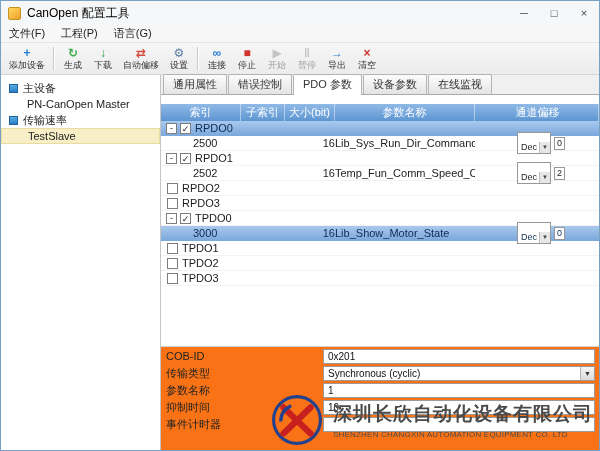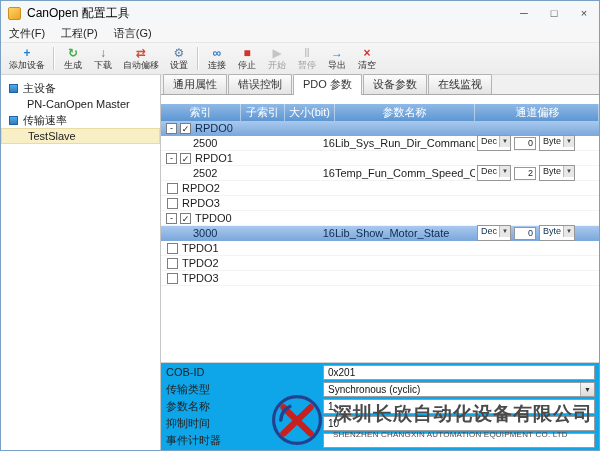--- a/index.html
+++ b/index.html
@@ -57,27 +57,27 @@
   .c4{width:140px;flex:0 0 auto;overflow:hidden;white-space:nowrap;}
   .c5{flex:1;display:flex;align-items:center;gap:3px;padding-left:2px;min-width:0;}
   .trow{display:flex;height:15px;font-size:11px;color:#1c1c1c;align-items:center;border-bottom:1px solid #f3f3f3;}
   .trow.sel{background:linear-gradient(#a9c9ee,#7da9dc);color:#0d2c52;border-bottom-color:#7da9dc;}
   .trow .c1{display:flex;align-items:center;}
   .expander{width:11px;height:11px;flex:0 0 auto;border:1px solid #7d7d7d;background:#fff;color:#222;font-size:9px;line-height:9px;text-align:center;margin:0 3px 0 5px;}
   .cb{width:11px;height:11px;flex:0 0 auto;border:1px solid #7d7d7d;background:#fff;color:#222;font-size:9px;line-height:10px;text-align:center;margin-right:4px;}
   .trow.nochild .cb{margin-left:6px;}
   .glabel{font-size:11px;white-space:nowrap;}
   .pindex{padding-left:32px;font-size:11px;}
-  .mini-select{display:inline-flex;align-items:flex-start;height:16px;border:1px solid #979797;background:#fff;font-size:9px;line-height:11px;}
+  .mini-select{display:inline-flex;align-items:flex-end;height:22px;border:1px solid #979797;background:#fff;font-size:9px;line-height:11px;margin-left:40px;}
   .mini-select i{font-style:normal;padding:0 2px 0 3px;display:flex;align-items:center;}
   .mini-select .arr{font-size:6px;background:#e7e7e7;border-left:1px solid #b9b9b9;display:flex;align-items:center;padding:0 2px;color:#444;}
   .mini-input{width:22px;height:13px;border:1px solid #979797;background:#fff;font-size:9px;line-height:11px;text-align:right;padding:0 2px;}
 
   
-  .form-area{flex:0 0 auto;height:88px;background:#0ea5e9;border-top:1px solid #d2d2d2;padding-top:1px;}
+  .form-area{flex:0 0 auto;height:104px;background:#f97316;border-top:1px solid #d2d2d2;padding-top:1px;}
   .frow{display:flex;height:16px;margin-bottom:1px;align-items:center;font-size:11px;color:#222;}
   .flabel{width:162px;flex:0 0 auto;padding-left:5px;white-space:nowrap;}
   .fvalue{flex:1;height:15px;margin-right:4px;border:1px solid #9b9b9b;background:#fff;display:flex;align-items:center;font-size:10px;padding-left:4px;color:#111;}
   .fvalue .sel-arr{margin-left:auto;height:100%;width:14px;background:linear-gradient(#f4f4f4,#dcdcdc);border-left:1px solid #b5b5b5;display:flex;align-items:center;justify-content:center;font-size:7px;color:#333;}
 
   
   .watermark{position:absolute;right:6px;bottom:3px;display:flex;align-items:center;gap:9px;pointer-events:none;z-index:10;}
   .wm-text{display:flex;flex-direction:column;}
   .wm-cn{font-size:19px;font-weight:bold;color:#4a4a4a;letter-spacing:1px;white-space:nowrap;}
   .wm-en{font-size:8px;color:#4a4a4a;margin-top:3px;letter-spacing:.2px;white-space:nowrap;}

